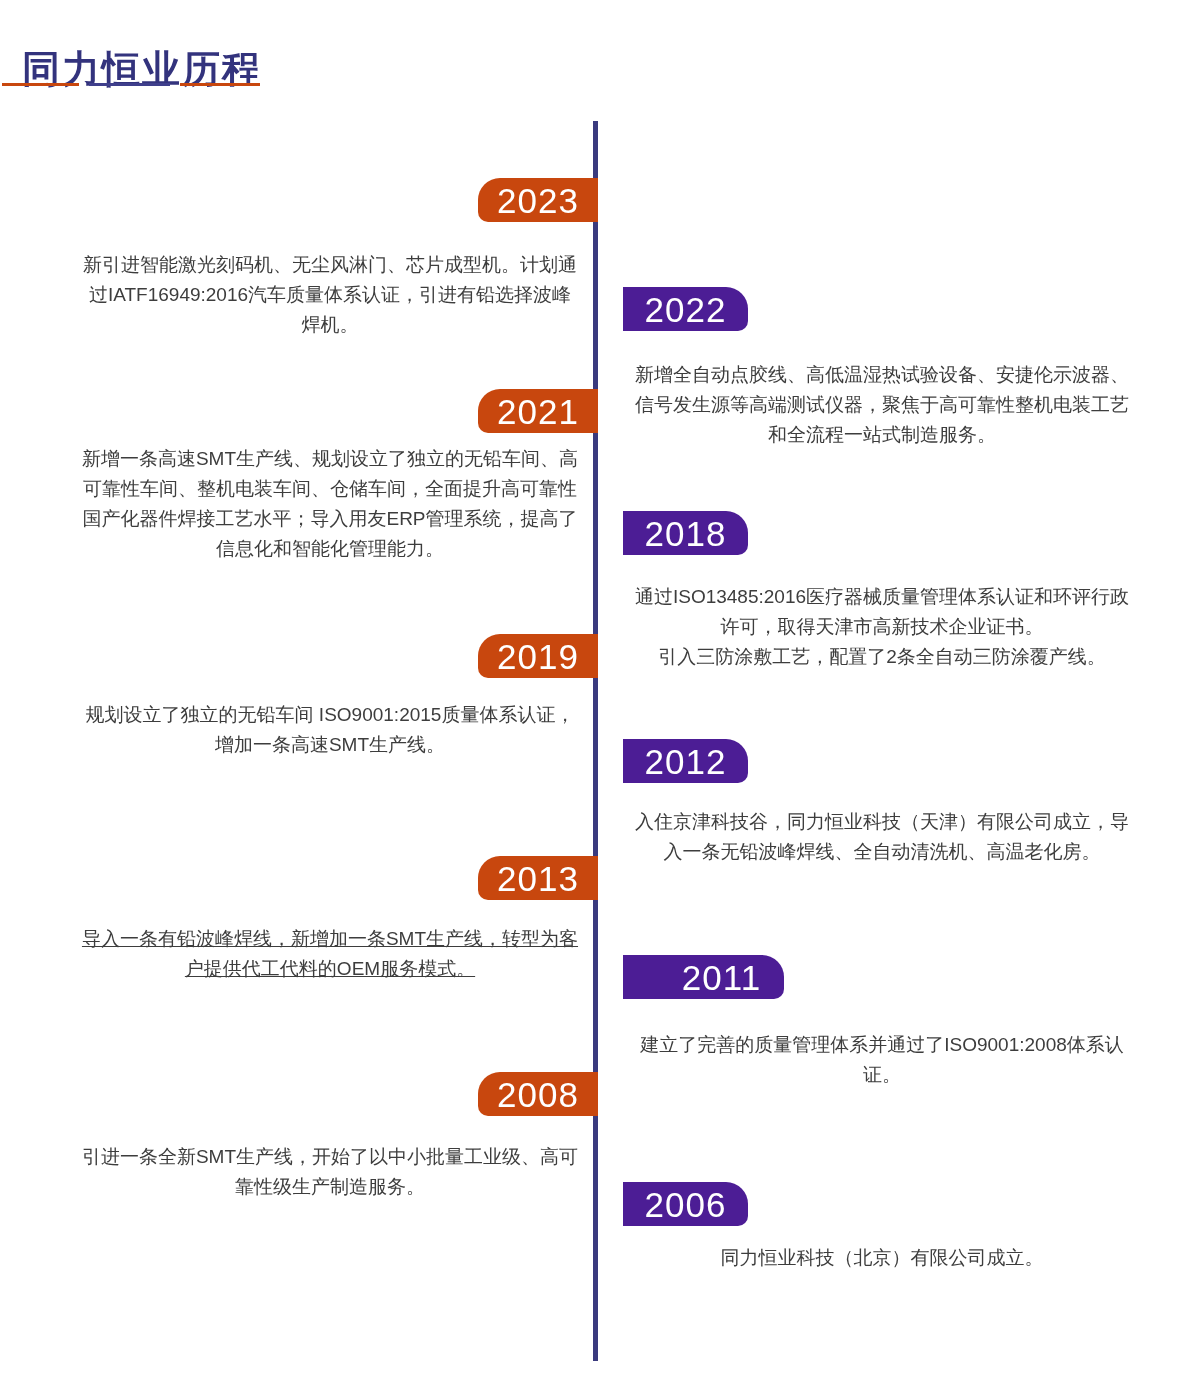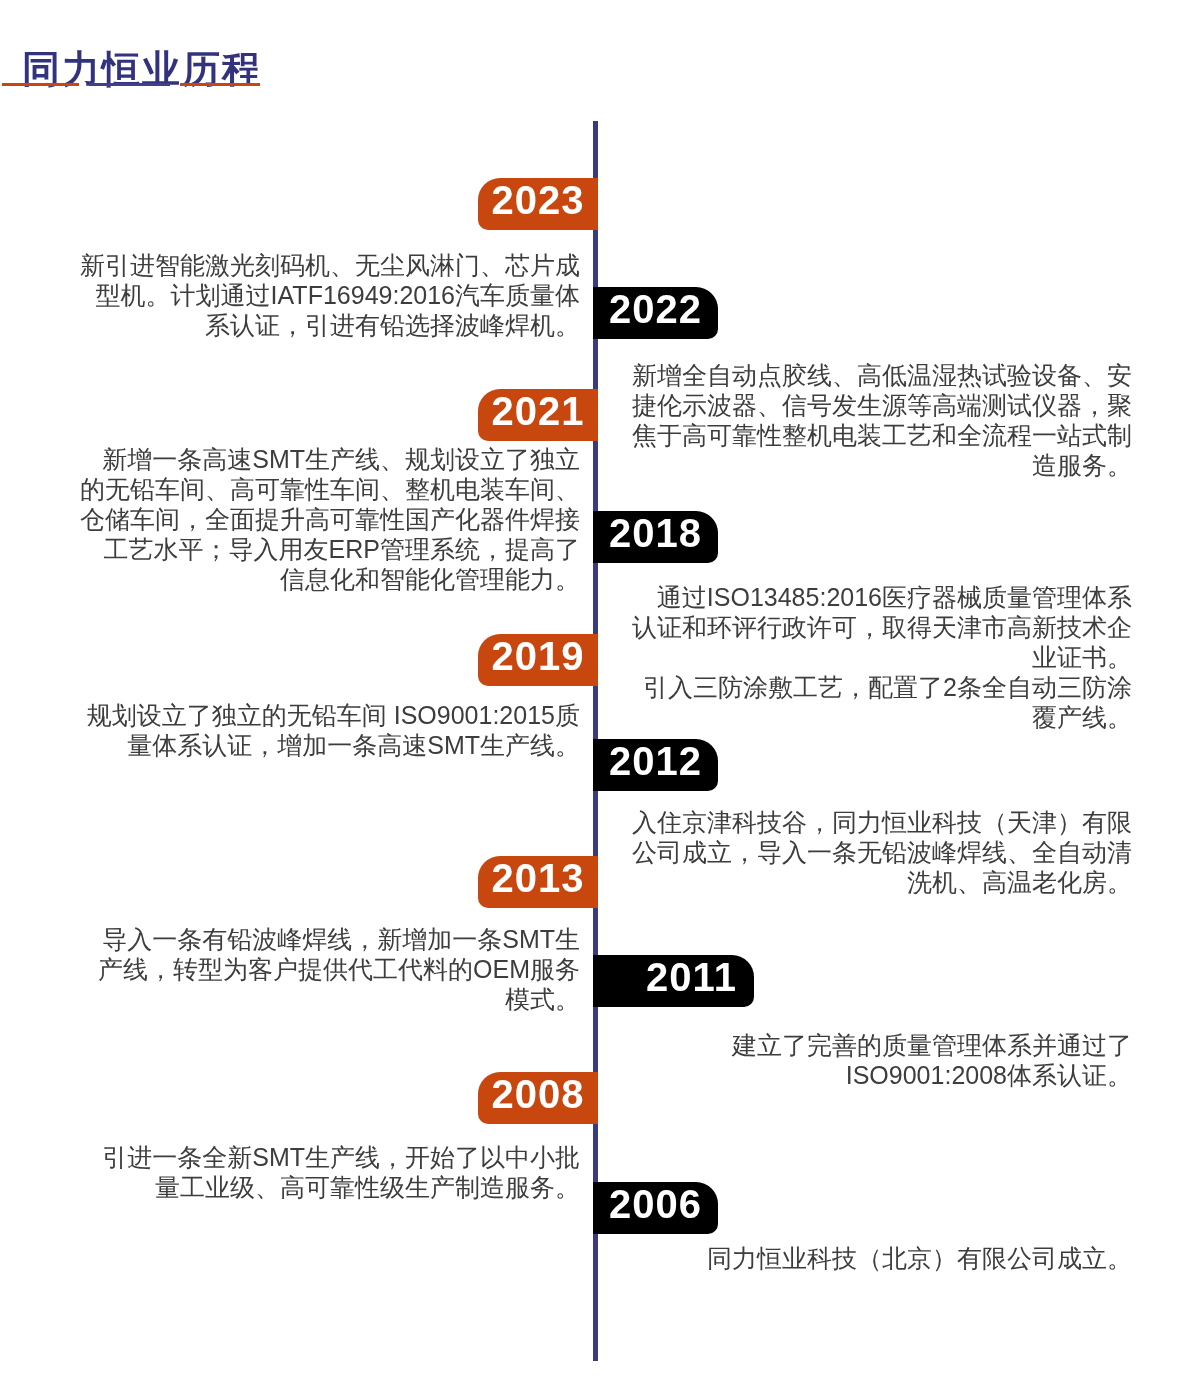--- a/index.html
+++ b/index.html
@@ -29,49 +29,49 @@
     position: absolute;
     left: 593px;
     top: 121px;
     width: 5px;
     height: 1240px;
     background: #3A3A7E;
     z-index: 1;
   }
   .badge {
     position: absolute;
-    height: 52px;
+    height: 44px;
     line-height: 45px;
     width: 120px;
     text-align: center;
     color: #ffffff;
-    font-size: 40px;
-    font-weight: bold;
+    font-size: 35px;
+    font-weight: normal;
     z-index: 2;
     letter-spacing: 1px;
   }
   .badge.orange {
     left: 478px;
     background: #C8470E;
     border-radius: 22px 0 0 10px;
   }
   .badge.purple {
-    left: 593px;
+    left: 623px;
     width: 125px;
-    background: #000000;
+    background: #4c1d95;
     border-radius: 0 22px 10px 0;
   }
   .text {
     position: absolute;
     width: 500px;
-    font-size: 25px;
+    font-size: 19px;
     line-height: 30px;
     color: #3D3D3D;
     z-index: 2;
-    text-align: right;
+    text-align: center;
   }
   .text.left  { left: 80px; }
   .text.right { left: 632px; }
   .text p { margin: 0; padding: 0; }
 </style>
 </head>
 <body>
 
 <div class="page">
 
@@ -107,21 +107,21 @@
   <div class="text left" style="top:700px;">
     <p>规划设立了独立的无铅车间 ISO9001:2015质量体系认证，增加一条高速SMT生产线。</p>
   </div>
 
   <div class="badge purple" style="top:739px;">2012</div>
   <div class="text right" style="top:807px;">
     <p>入住京津科技谷，同力恒业科技（天津）有限公司成立，导入一条无铅波峰焊线、全自动清洗机、高温老化房。</p>
   </div>
 
   <div class="badge orange" style="top:856px;">2013</div>
-  <div class="text left" style="top:924px;">
+  <div class="text left" style="top:924px;text-decoration:underline;">
     <p>导入一条有铅波峰焊线，新增加一条SMT生产线，转型为客户提供代工代料的OEM服务模式。</p>
   </div>
 
   <div class="badge purple" style="top:955px;padding-left:36px;">2011</div>
   <div class="text right" style="top:1030px;">
     <p>建立了完善的质量管理体系并通过了ISO9001:2008体系认证。</p>
   </div>
 
   <div class="badge orange" style="top:1072px;">2008</div>
   <div class="text left" style="top:1142px;">

